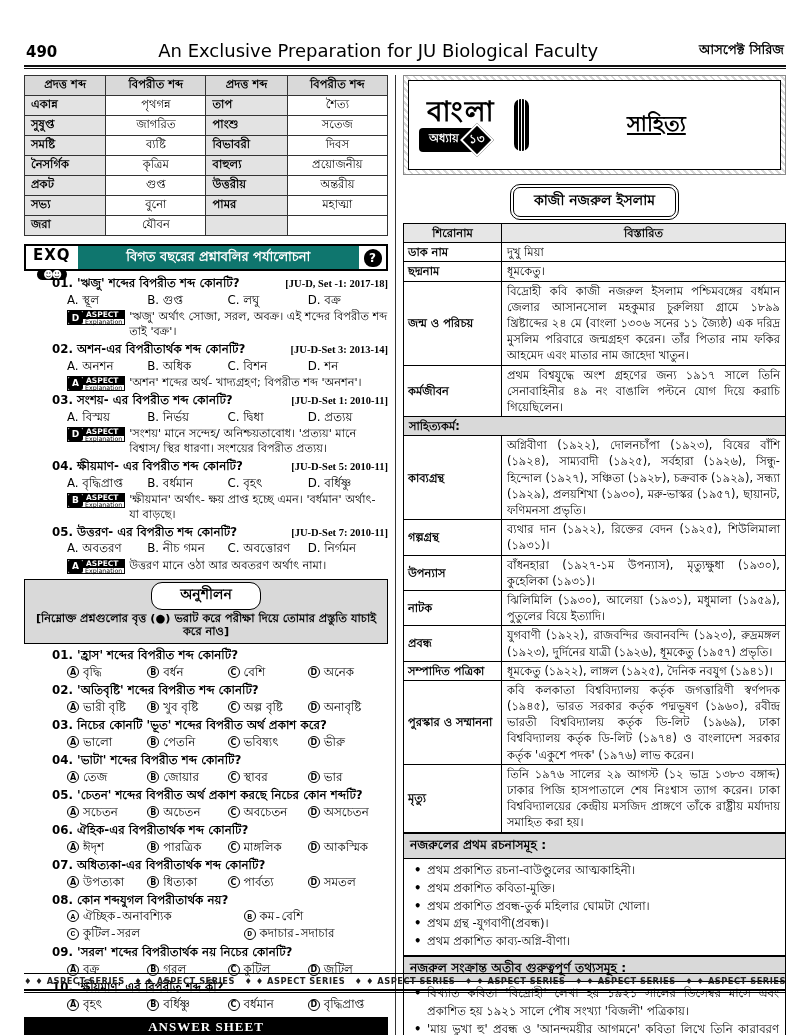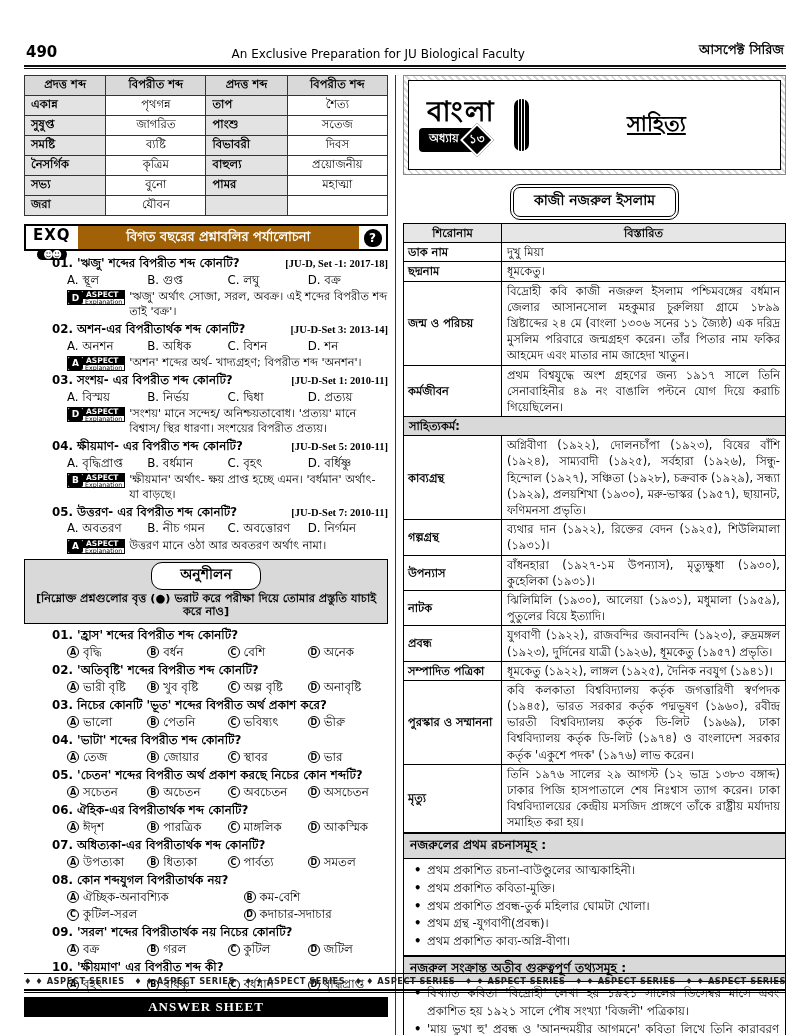--- a/index.html
+++ b/index.html
@@ -2,51 +2,51 @@
 <html><head>
 <meta charset="utf-8">
 <style>
   * { box-sizing: border-box; margin: 0; padding: 0; }
   body { background:#fff; font-family:"DejaVu Sans", sans-serif; color:#000; }
   .page { width:800px; height:1035px; position:relative; background:#fff;
           padding:40px 14px 0 24px; overflow:hidden; }
   
   .page-header { display:flex; justify-content:space-between; align-items:flex-end; padding:0 2px 4px 2px; }
   .pg-num { font-weight:bold; font-size:15px; }
-  .hdr-center { font-size:12px; }
+  .hdr-center { font-size:18px; }
   .hdr-right { font-size:13px; font-weight:bold; }
   .dbl-rule { height:4px; border-top:2px solid #111; border-bottom:1.5px solid #111; margin-bottom:6px; }
   
   .columns { display:flex; }
   .col-left { width:372px; padding-right:7px; border-right:1.5px solid #333; }
   .col-right { flex:1; padding-left:7px; }
   
   table.antonym { width:100%; border-collapse:collapse; font-size:11.5px; }
   table.antonym th, table.antonym td { border:1px solid #333; padding:0 6px; height:17.5px; }
   table.antonym th { background:#d9d9d9; text-align:center; font-weight:bold; }
   table.antonym td.w { background:#e3e3e3; font-weight:bold; text-align:left; }
   table.antonym td.v { text-align:center; }
   
   .exq-bar { display:flex; align-items:stretch; border:2.5px solid #000; height:27px; margin:8px 0 5px; background:#fff; }
   .exq-left { display:flex; align-items:center; gap:5px; padding:0 7px;flex-direction:column; }
   .exq-word { font-weight:bold; font-size:15px; letter-spacing:1px; }
   .exq-faces { width:30px; height:19px; background:#000; border-radius:8px; color:#fff;
                display:flex; align-items:center; justify-content:center; font-size:10px; letter-spacing:-2px; }
-  .exq-title { flex:1; background:#a16207; color:#fff; display:flex; align-items:center; justify-content:center;
+  .exq-title { flex:1; background:#0f766e; color:#fff; display:flex; align-items:center; justify-content:center;
                font-weight:bold; font-size:13px; }
   .exq-q { width:27px; display:flex; align-items:center; justify-content:center; }
   .exq-q-glyph { width:18px; height:18px; background:#000; border-radius:50% 50% 45% 45%; color:#fff;
                  font-weight:bold; font-size:12px; display:flex; align-items:center; justify-content:center; }
   
   .q { font-size:11.8px; margin-bottom:2px;margin-left:28px; }
   .q-head { display:flex; justify-content:space-between; align-items:baseline; font-weight:bold; line-height:1.35; }
   .q-tag { font-family:"Liberation Serif", serif; font-weight:bold; font-size:10.5px; white-space:nowrap; }
   .q-opts { display:flex; padding-left:15px; line-height:1.45; }
   .q-opts .opt { flex:1; }
-  .q-opts2 { display:grid; grid-template-columns:55% 45%; padding-left:15px; line-height:1.45; }
+  .q-opts2 { display:grid; grid-template-columns:55% 45%; padding-left:15px; line-height:1.45;font-family:Liberation Mono, monospace; }
   .copt { display:inline-flex; width:12px; height:12px; border:1px solid #000; border-radius:50%;
           align-items:center; justify-content:center; font-size:8px; font-weight:bold; margin-right:4px;
           vertical-align:1px; }
   .expl { display:flex; align-items:flex-start; gap:4px; padding-left:15px; margin:1px 0 2px; }
   .badge { display:inline-flex; flex-shrink:0; border:1px solid #000; height:15px; }
   .badge-letter { width:15px; background:#000; color:#fff; display:flex; align-items:center; justify-content:center;
                   font-size:9px; font-weight:bold; border-radius:2px; }
   .badge-col { display:flex; flex-direction:column; }
   .badge-top { background:#000; color:#fff; font-size:7.5px; font-weight:bold; padding:0 3px; line-height:8px; }
   .badge-bot { font-size:6.3px; padding:0 2px; line-height:6.5px; }
@@ -139,20 +139,26 @@
               <td class="w">বিভাবরী</td>
               <td class="v">দিবস</td>
             </tr>
             <tr>
               <td class="w">নৈসর্গিক</td>
               <td class="v">কৃত্রিম</td>
               <td class="w">বাহুল্য</td>
               <td class="v">প্রয়োজনীয়</td>
             </tr>
             <tr>
+              <td class="w">প্রকট</td>
+              <td class="v">গুপ্ত</td>
+              <td class="w">উত্তরীয়</td>
+              <td class="v">অন্তরীয়</td>
+            </tr>
+            <tr>
               <td class="w">সভ্য</td>
               <td class="v">বুনো</td>
               <td class="w">পামর</td>
               <td class="v">মহাত্মা</td>
             </tr>
             <tr>
               <td class="w">জরা</td>
               <td class="v">যৌবন</td>
               <td class="w"></td>
               <td class="v"></td>

